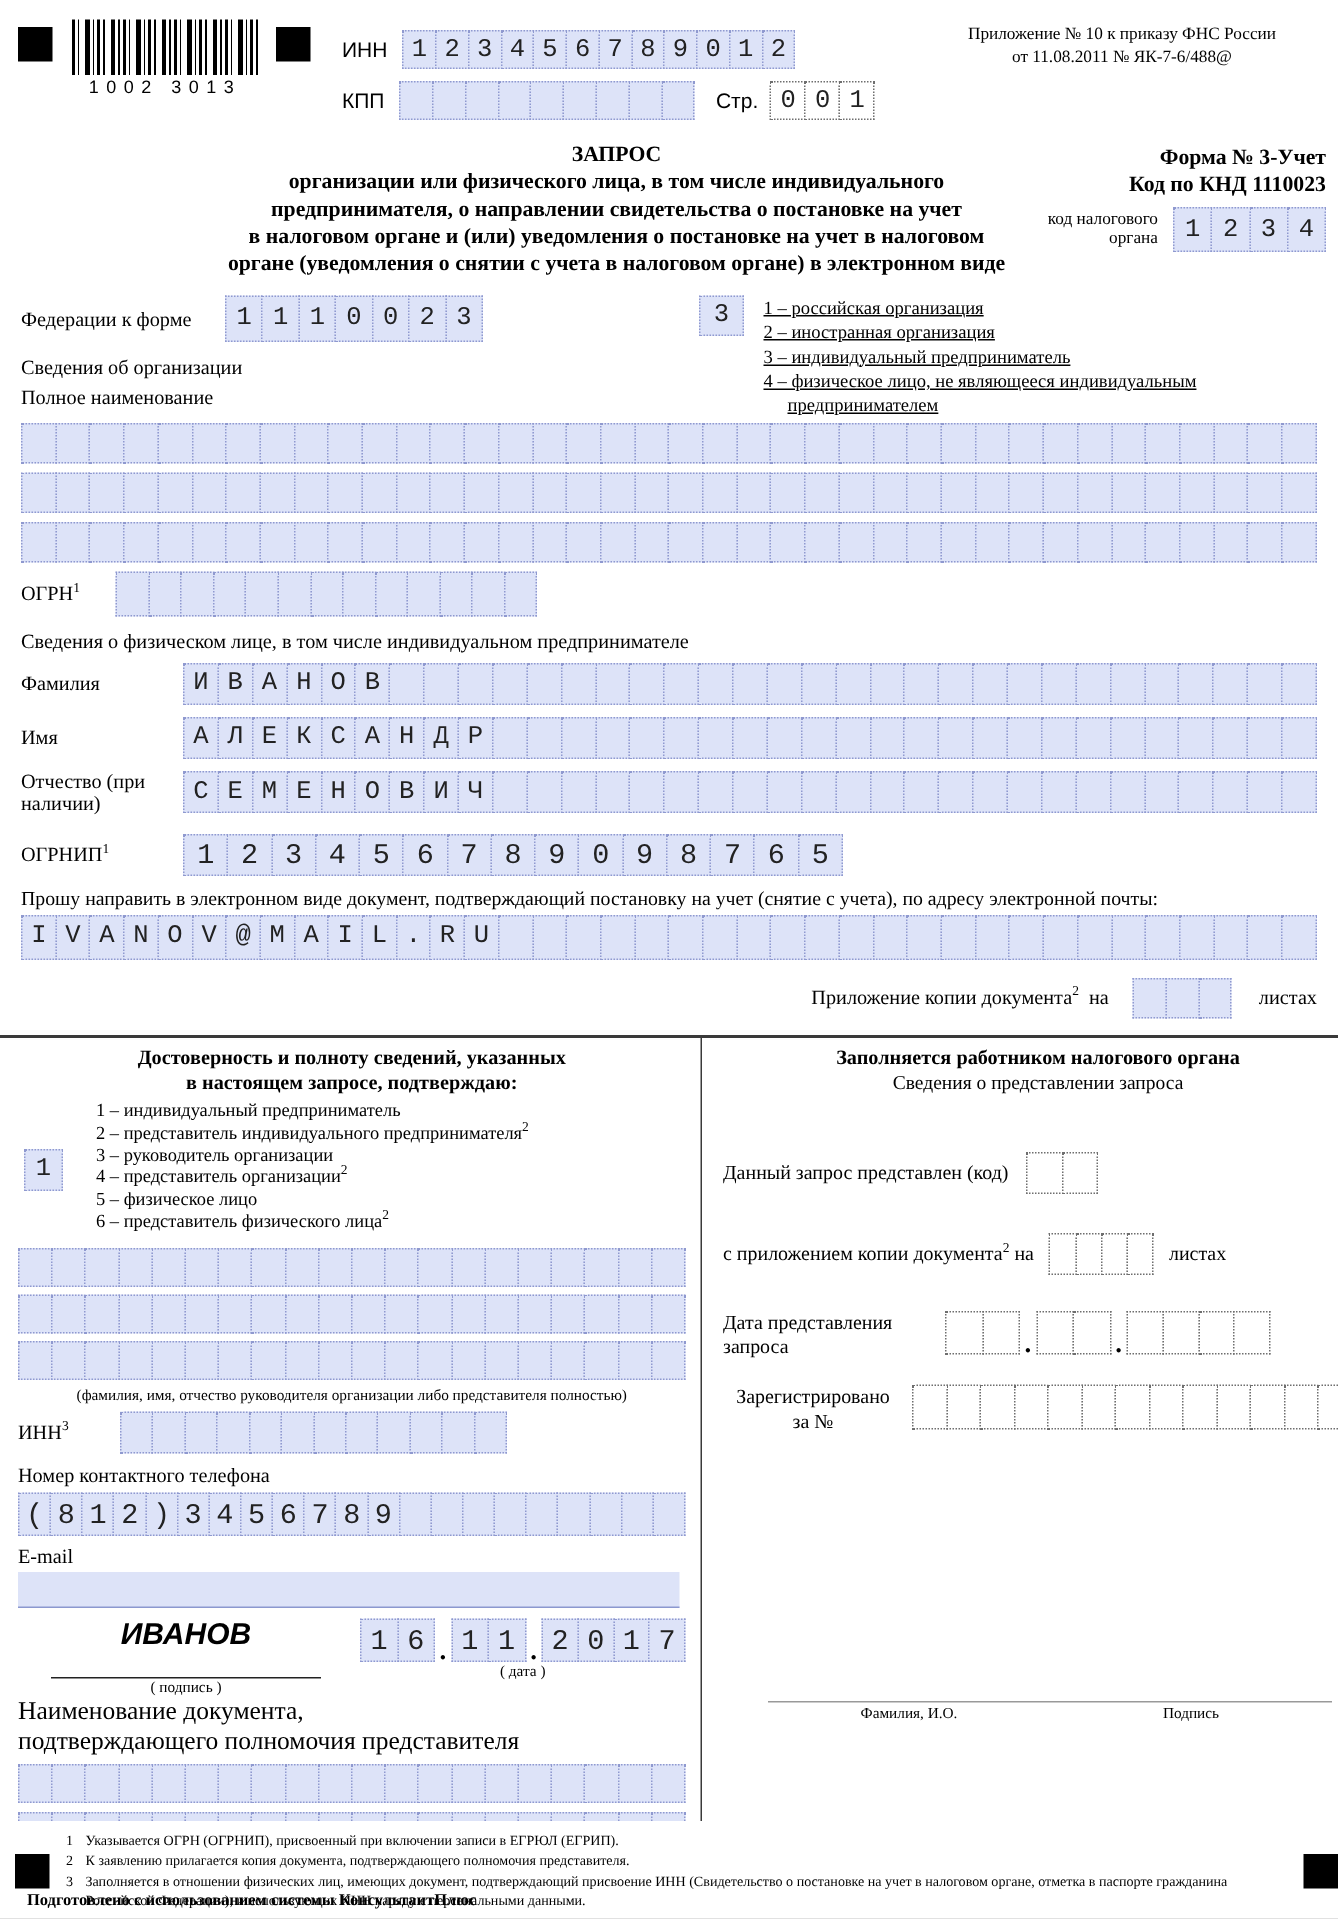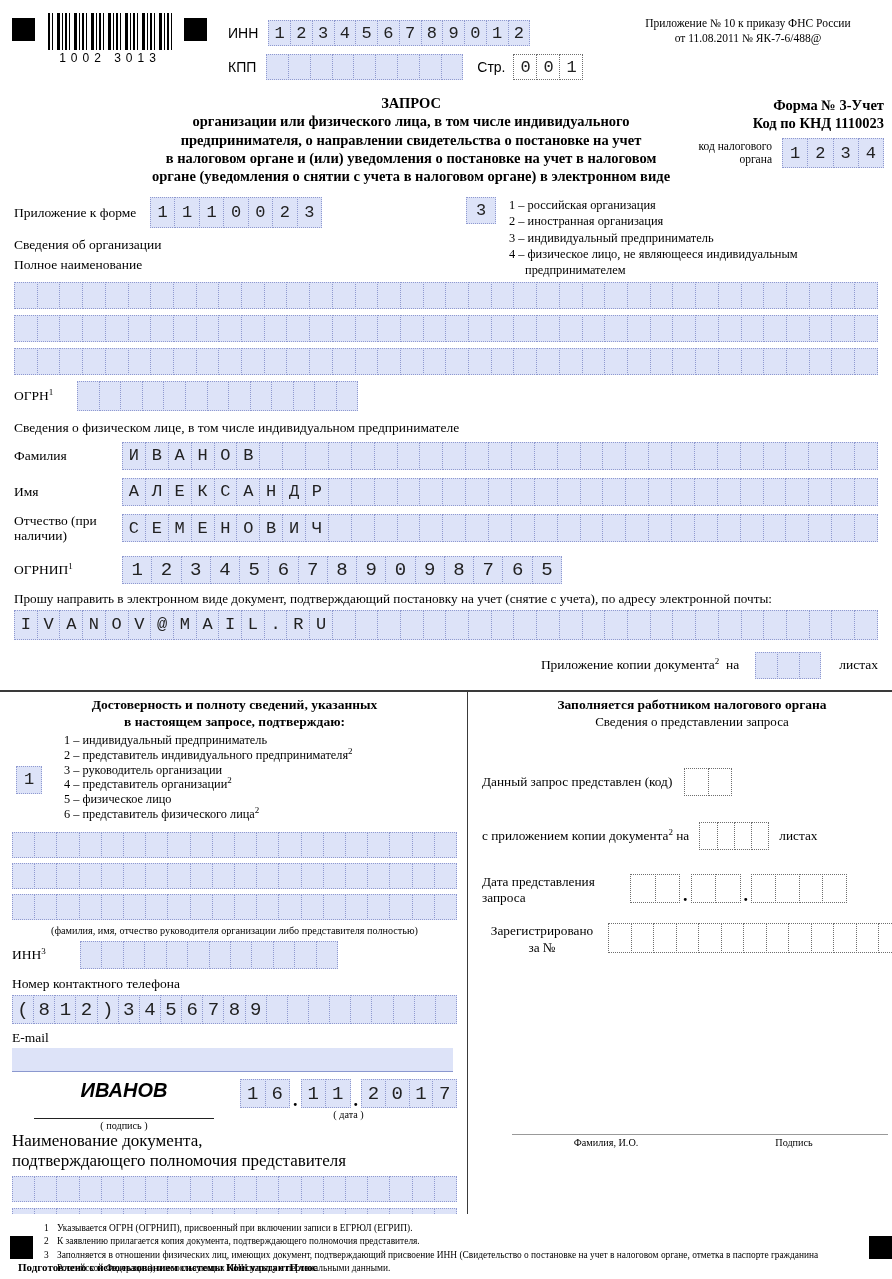--- a/index.html
+++ b/index.html
@@ -34,21 +34,21 @@
   .form-box{position:absolute;right:8px;top:96px;width:200px;text-align:right;font-weight:bold;font-size:14.5px;line-height:1.25;}
   .taxcode-row{display:flex;align-items:center;justify-content:flex-end;margin-top:6px;font-weight:normal;}
   .taxcode-label{font-size:11.5px;text-align:right;line-height:1.15;margin-right:10px;}
   .app-sec{display:flex;margin:12px 10px 0 14px;}
   .app-left{width:452px;flex:0 0 452px;}
   .app-row1{display:flex;align-items:center;}
   .app-row1 .flabel{font-size:13.5px;width:128px;margin-right:8px;}
   .sec-heading{font-size:13.5px;margin-top:9px;}
   .app-right{flex:1;display:flex;gap:13px;}
   .opts{font-size:12.4px;line-height:1.3;}
-  .opt{padding-left:16px;text-indent:-16px;}
+  .opt{padding-left:16px;text-indent:-16px;text-decoration:underline;}
   .orgrows{margin:4px 14px 0 14px;}
   .orgrows .cellrow{height:27px;margin-bottom:6px;}
   .lblrow{display:flex;align-items:center;margin:0 14px 0 14px;}
   .namerow{display:flex;align-items:center;margin:8px 14px 0 14px;}
   .namerow .flabel{width:100px;flex:0 0 100px;font-size:13.5px;line-height:1.15;margin-right:8px;}
   .namerow .cellrow{height:28px;flex:1;}
   .email-req{margin:7px 14px 0 14px;font-size:13.2px;}
   .email-row{margin:3px 14px 0 14px;height:30px;}
   .attach-row{display:flex;align-items:center;margin:12px 14px 0 20px;font-size:13.5px;justify-content:flex-end;}
   .bottom{display:flex;border-top:2px solid var(--line-dark);margin-top:11px;height:524px;overflow:hidden;}
@@ -161,21 +161,21 @@
           <span class="cell">2</span>
           <span class="cell">3</span>
           <span class="cell">4</span>
         </div>
     </div>
   </div>
 
   <div class="app-sec">
     <div class="app-left">
       <div class="app-row1">
-        <span class="flabel">Приложение к форме</span>
+        <span class="flabel">Федерации к форме</span>
         <div class="cellrow" style="width:172px;height:31px;">
             <span class="cell">1</span>
             <span class="cell">1</span>
             <span class="cell">1</span>
             <span class="cell">0</span>
             <span class="cell">0</span>
             <span class="cell">2</span>
             <span class="cell">3</span>
           </div>
       </div>

